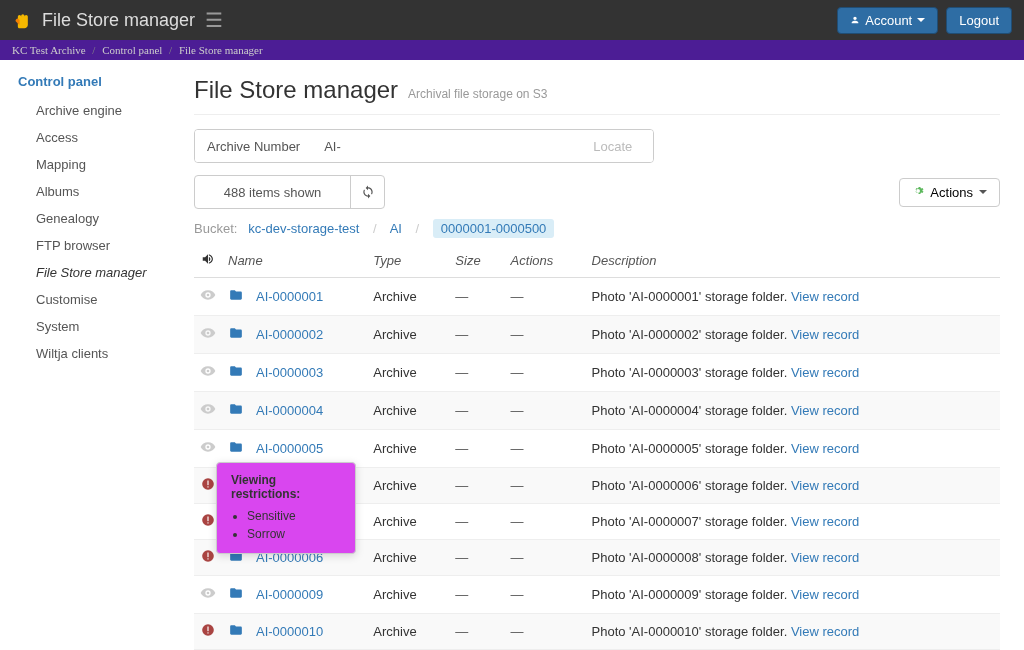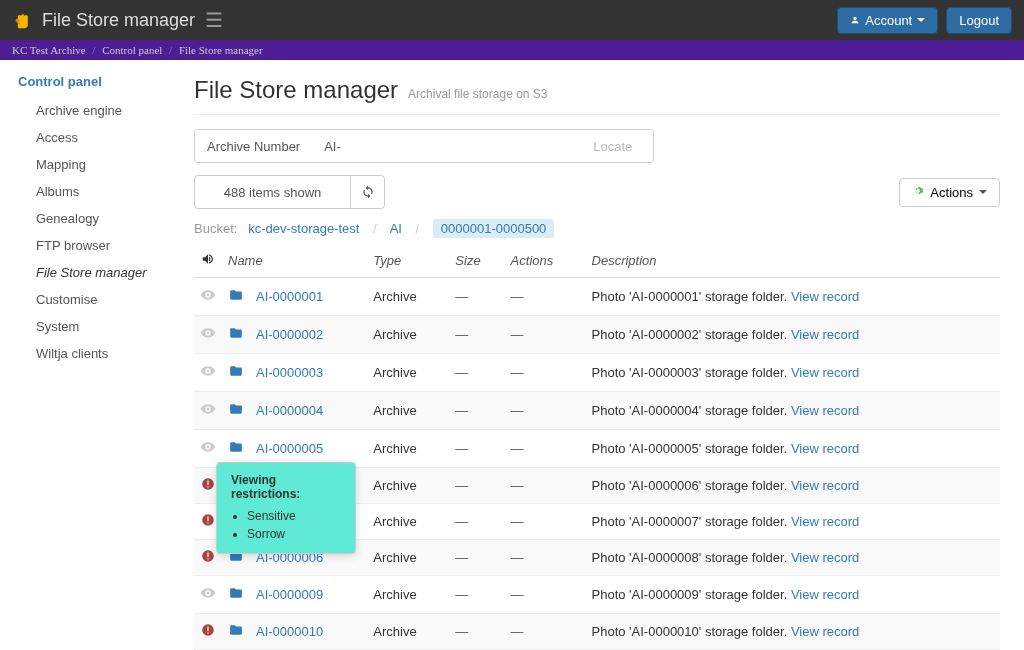--- a/index.html
+++ b/index.html
@@ -52,21 +52,21 @@
 
 table { width:100%; border-collapse:collapse; }
 thead th { text-align:left; font-style:italic; font-weight:normal; padding:8px 6px; border-bottom:1px solid #ddd; color:#555; font-size:13px; }
 tbody tr { border-bottom:1px solid #eee; }
 tbody tr:nth-child(even) { background:#f9f9f9; }
 tbody td { padding:9px 6px; font-size:13px; vertical-align:middle; }
 .col-icon { width:26px; text-align:center; }
 .col-folder { width:22px; }
 .dash { color:#555; }
 
-.tooltip { position:absolute; background:#5eead4; border:1px solid #ccc; border-radius:4px; padding:10px 14px; box-shadow:0 2px 8px rgba(0,0,0,0.15); font-size:12px; width:140px; z-index:10; }
+.tooltip { position:absolute; background:#d946ef; border:1px solid #ccc; border-radius:4px; padding:10px 14px; box-shadow:0 2px 8px rgba(0,0,0,0.15); font-size:12px; width:140px; z-index:10; }
 .tooltip strong { display:block; margin-bottom:6px; }
 .tooltip ul { list-style:disc; padding-left:16px; }
 .tooltip li { padding:2px 0; }
 
 .speaker-icon { width:14px; height:14px; display:inline-block; }
 </style>
 </head>
 <body>
 
 <div class="navbar">

